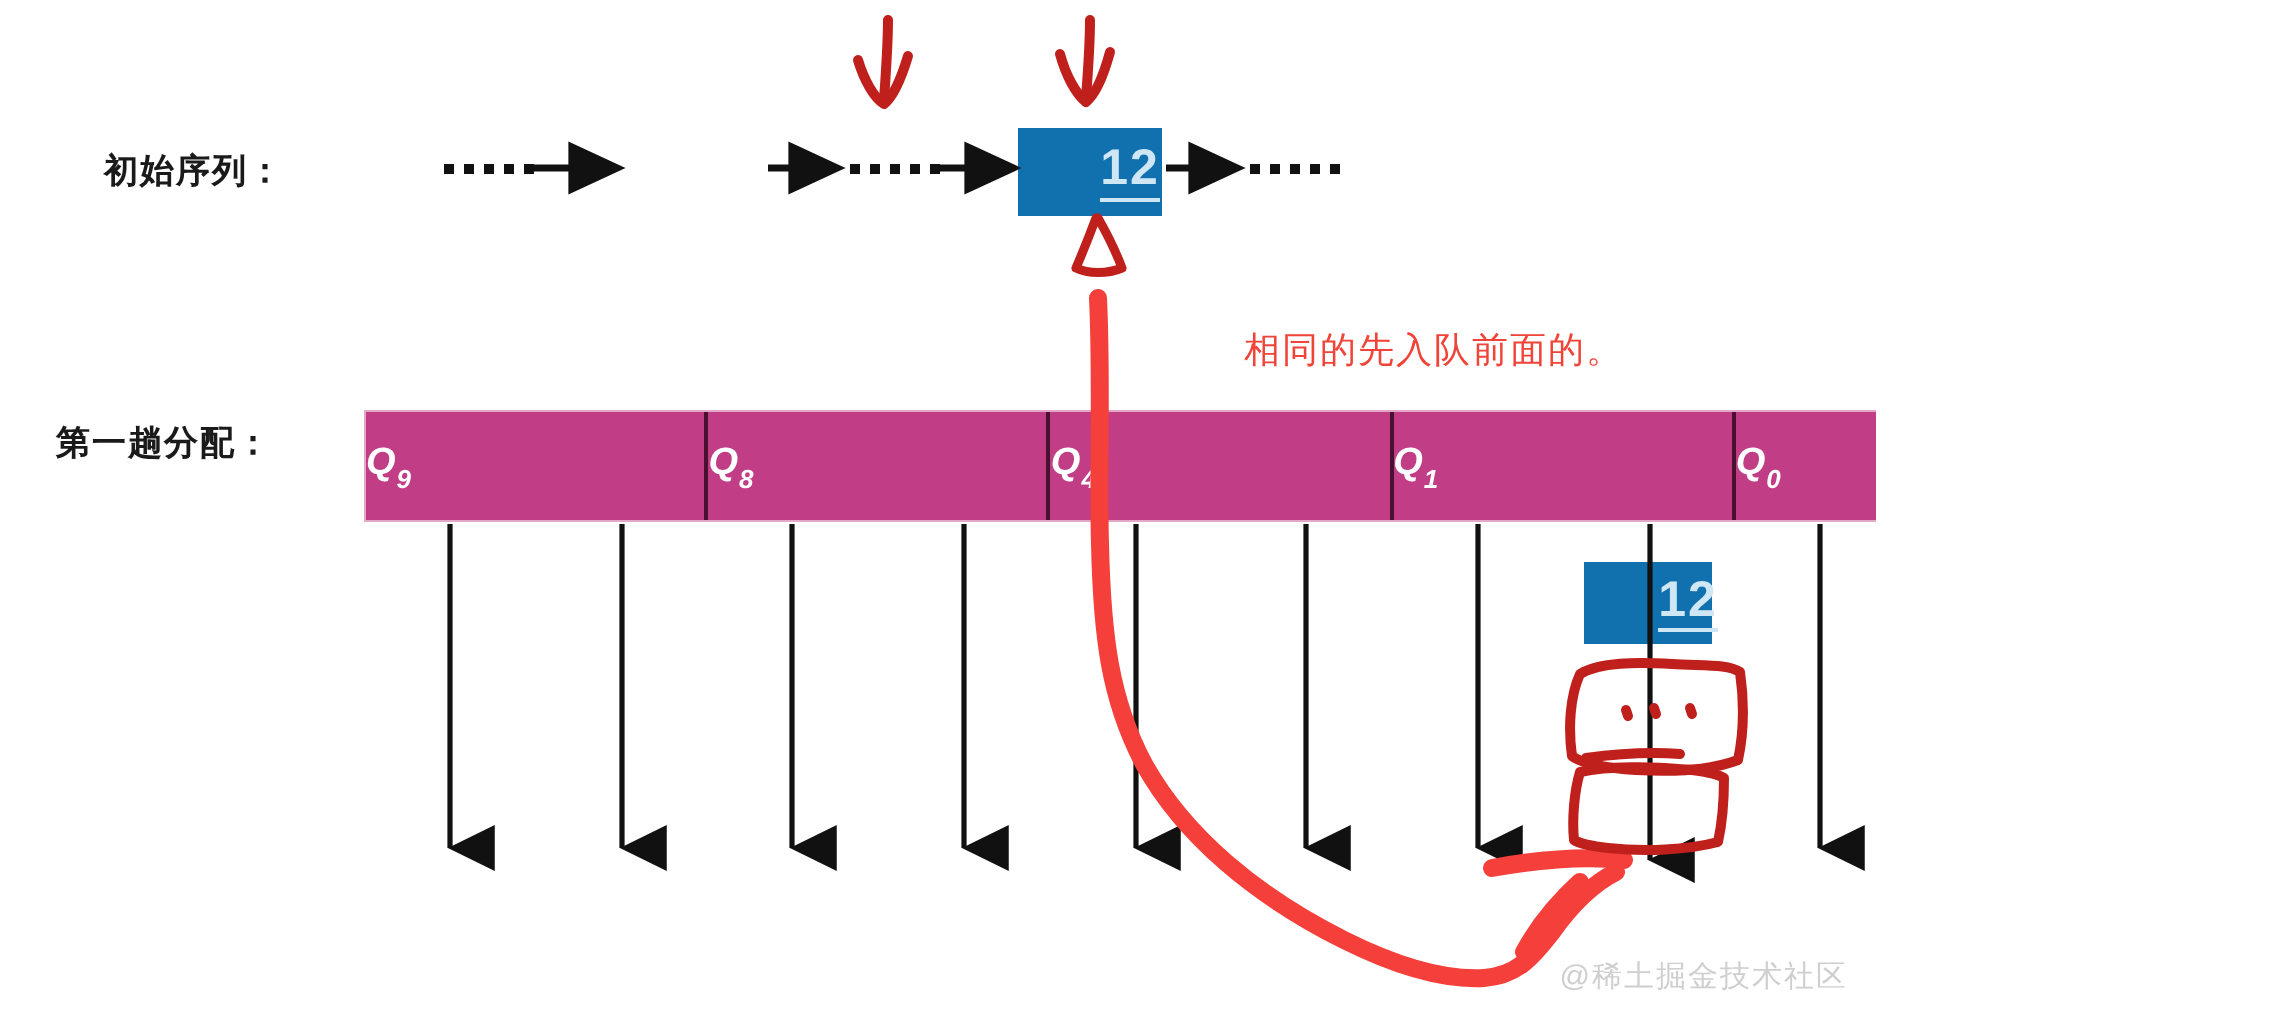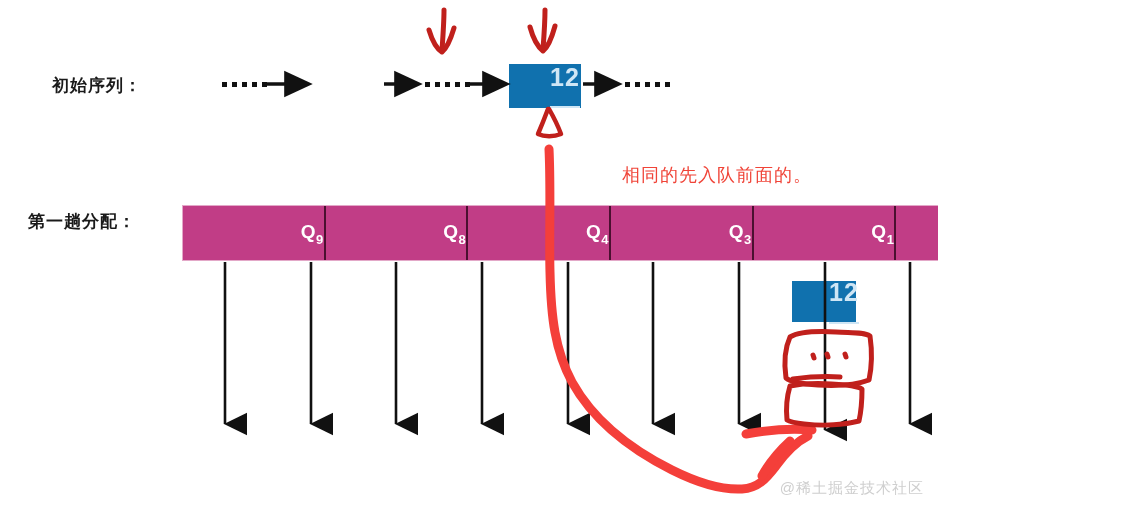--- a/index.html
+++ b/index.html
@@ -53,21 +53,21 @@
     display: flex;
     align-items: center;
     justify-content: center;
     font-size: 25px;
     font-weight: 600;
     letter-spacing: 1px;
   }
   .val-box span {
     border-bottom: 2px solid #cfe6f5;
     line-height: 1.05;
-    padding-bottom: 16px;
+    padding-bottom: 1px;
     margin-left: 40px;
   }
   #seq-value-box { left: 509px; top: 64px; width: 72px; height: 44px; }
   #q2-value-box  { left: 792px; top: 281px; width: 64px; height: 41px; }
 
   
   #queue-bar {
     position: absolute;
     left: 182px;
     top: 205px;
@@ -76,23 +76,24 @@
     display: flex;
     background: #C13D86;
     border: 1px solid #e3a8c8;
     box-sizing: border-box;
   }
   .q-cell {
     flex: 1 1 0;
     position: relative;
     display: flex;
     align-items: center;
-    justify-content: flex-end;
+    justify-content: flex-start;
     border-right: 2px solid #4a1030;
     box-sizing: border-box;
+    font-style: italic;
   }
   .q-cell:last-child { border-right: none; }
   .q-cell .q-text {
     color: #ffffff;
     font-size: 19px;
     font-weight: 700;
     letter-spacing: 0.5px;
   }
   .q-cell .q-text sub {
     font-size: 13px;
@@ -176,23 +177,20 @@
 
   <div id="queue-bar">
     <div class="q-cell">
       <span class="q-text"><b>Q</b><sub>9</sub></span>
     </div>
     <div class="q-cell">
       <span class="q-text"><b>Q</b><sub>8</sub></span>
     </div>
     <div class="q-cell">
       <span class="q-text"><b>Q</b><sub>4</sub></span>
-    </div>
-    <div class="q-cell">
-      <span class="q-text"><b>Q</b><sub>3</sub></span>
     </div>
     <div class="q-cell">
       <span class="q-text"><b>Q</b><sub>1</sub></span>
     </div>
     <div class="q-cell">
       <span class="q-text"><b>Q</b><sub>0</sub></span>
     </div>
   </div>
 
   <div id="watermark">@稀土掘金技术社区</div>

